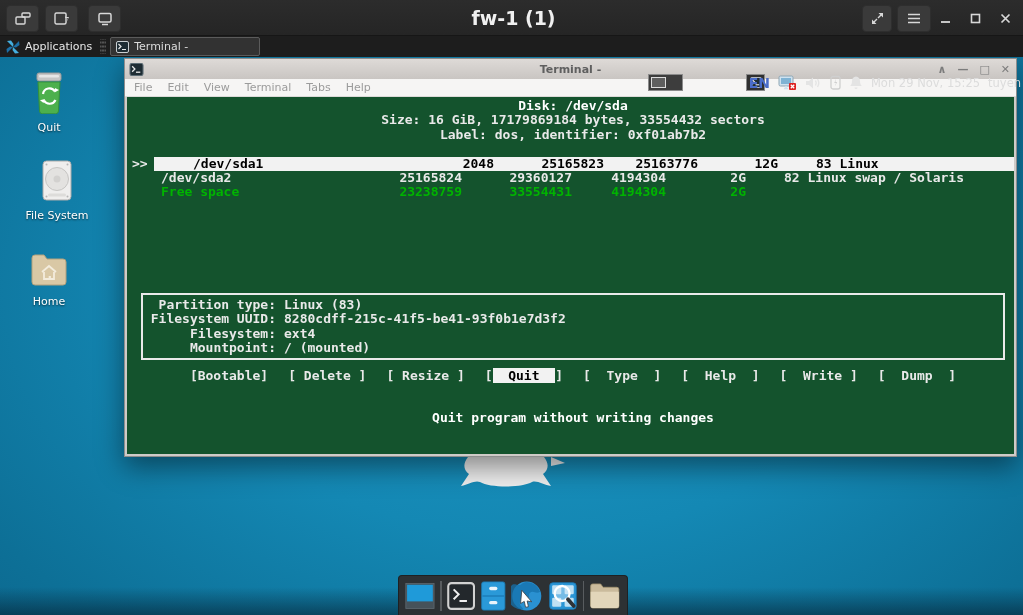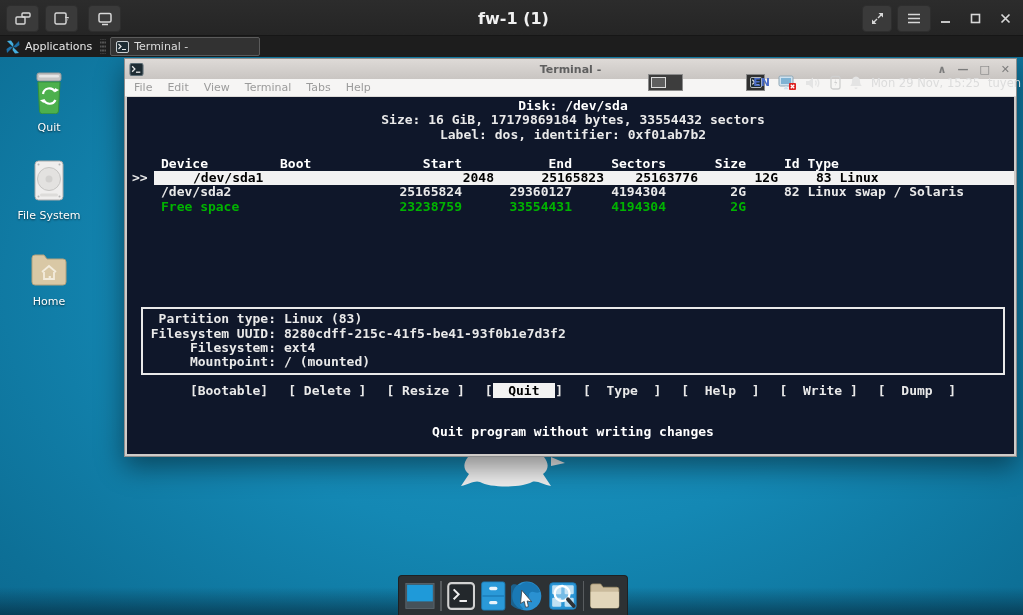--- a/index.html
+++ b/index.html
@@ -5,40 +5,40 @@
   * { margin:0; padding:0; box-sizing:border-box; }
   html,body { width:1023px; height:615px; overflow:hidden; }
   body { position:relative; font-family:"DejaVu Sans", sans-serif; background:#0d6f97; }
 
   
   .vm-titlebar { position:absolute; left:0; top:0; width:1023px; height:36px;
     background:linear-gradient(#2c2c2c,#252525); border-bottom:1px solid #161616; z-index:40; }
   .vm-btn { position:absolute; top:5px; height:27px; background:#3a3a3a; border:1px solid #2e2e2e;
     border-radius:4px; display:flex; align-items:center; justify-content:center; cursor:default; }
   .vm-title { position:absolute; left:4px; right:0; top:0; height:36px; display:flex;
-    align-items:center; justify-content:center; color:#f0f0f0; font-weight:bold; font-size:16px; }
+    align-items:center; justify-content:center; color:#f0f0f0; font-weight:bold; font-size:19px; }
   .vm-ctl { position:absolute; top:8px; width:26px; height:20px; display:flex; align-items:center; justify-content:center; }
 
   
   .panel { position:absolute; left:0; top:36px; width:1023px; height:21px; background:#1d1d1d;
     display:flex; align-items:center; z-index:39; }
   .apps-btn { display:flex; align-items:center; gap:5px; padding:0 6px; height:21px; color:#e8e8e8; font-size:11px; }
   .panel-handle { width:6px; height:15px; margin:0 2px;
     background-image:radial-gradient(circle, #6a6a6a 1px, transparent 1.2px);
     background-size:3px 4px; background-position:center; }
   .task-btn { display:flex; align-items:center; gap:5px; width:150px; height:19px; margin-left:2px;
     background:#323232; border:1px solid #5b5b5b; border-radius:2px; padding:0 5px;
     color:#dcdcdc; font-size:11px; white-space:nowrap; overflow:hidden; }
   .pager { position:absolute; left:648px; top:38px; width:35px; height:17px; background:#3d3d3d;
     border:1px solid #8b8b8b; }
   .pager-win { position:absolute; left:2px; top:2px; width:15px; height:11px; background:#5f5f5f; border:1px solid #dcdcdc; }
   .tray-term { position:absolute; left:746px; top:38px; width:19px; height:17px; background:#303030;
     border:1px solid #8b8b8b; display:flex; align-items:center; justify-content:center; }
   .tray { position:absolute; right:0; top:36px; height:21px; display:flex; align-items:center; gap:8px; padding-right:2px; }
-  .kb-layout { color:#4a6cc8; font-weight:bold; font-size:11px; }
+  .kb-layout { color:#4a6cc8; font-weight:bold; font-size:14px; }
   .clock { color:#dcdcdc; font-size:11.5px; white-space:nowrap; }
   .user { color:#dcdcdc; font-size:11.5px; white-space:nowrap; }
 
   
   .desktop { position:absolute; left:0; top:57px; width:1023px; height:558px;
     background:
       linear-gradient(to bottom, rgba(0,0,0,0) 95%, rgba(4,26,40,.55) 100%),
       radial-gradient(ellipse 950px 640px at 52% 42%, #1e97c4 0%, #1488b4 38%, #0d7097 68%, #0a5a80 100%); }
   .dicon { position:absolute; width:78px; text-align:center; cursor:default; }
   .dicon .dlabel { margin-top:3px; color:#ffffff; font-size:11px; text-shadow:0 1px 2px rgba(0,0,0,.65); }
@@ -55,21 +55,21 @@
     background:#cfcbc8; border:1px solid #8d8d8d; box-shadow:0 10px 26px rgba(0,0,0,.45); z-index:30; }
   .t-titlebar { position:relative; height:20px; background:linear-gradient(#dedad7,#c9c5c2);
     display:flex; align-items:center; }
   .t-title { position:absolute; left:0; right:0; text-align:center; color:#5f5f5f; font-weight:bold; font-size:11px; }
   .t-appicon { margin-left:4px; z-index:2; }
   .t-ctls { position:absolute; right:6px; top:0; height:20px; display:flex; align-items:center; gap:11px;
     color:#7c7c7c; font-size:11px; font-weight:bold; }
   .t-ctls span { cursor:default; line-height:1; }
   .t-menubar { height:18px; background:#f6f5f4; border-bottom:1px solid #dcdad8; display:flex;
     align-items:center; gap:15px; padding-left:9px; font-size:11px; color:#9b9b9b; }
-  .t-content { position:absolute; left:2px; right:2px; top:38px; bottom:2px; background:#0f172a;
+  .t-content { position:absolute; left:2px; right:2px; top:38px; bottom:2px; background:#14532d;
     font-family:"DejaVu Sans Mono", monospace; font-weight:bold; font-size:13px; line-height:14.4px;
     color:#e9e9e9; overflow:hidden; padding:2px 0 0 5px; }
   .tc-center { text-align:center; white-space:pre; }
   .spacer14 { height:14.4px; } .spacer94 { height:93px; } .spacer9 { height:9px; } .spacer28 { height:27px; }
   .prow { display:flex; white-space:pre; }
   .pmark { width:22px; }
   .pgrid { flex:1; display:grid; grid-template-columns:112px 56px 140px 110px 94px 80px 1fr; }
   .pgrid .dev { padding-left:7px; } .pgrid .boot { padding-left:14px; }
   .pgrid .num { text-align:right; } .pgrid .idt { padding-left:38px; }
   .prow.hdr { color:#ffffff; }
@@ -205,21 +205,21 @@
       <g stroke="#ffffff" stroke-width="2.2" fill="none">
         <path d="M13 22 a6.5 6.5 0 0 1 12 -2.5"></path>
         <path d="M25.5 28 a6.5 6.5 0 0 1 -11.5 0.5"></path>
       </g>
       <path d="M25 16 l4 2 l-4.5 2.5 Z" fill="#fff"></path>
       <path d="M13.5 31 l-3.5 -2.8 l5 -1.2 Z" fill="#fff"></path>
     </svg>
     <div class="dlabel">Quit</div>
   </div>
 
-  <div class="dicon" style="left:10px; top:103px;">
+  <div class="dicon" style="left:18px; top:103px;">
     <svg width="36" height="42" viewBox="0 0 36 42">
       <rect x="4" y="1" width="28" height="39" rx="3.5" fill="#efeeed" stroke="#ababab"></rect>
       <circle cx="18" cy="19" r="11.5" fill="#e3e2e0" stroke="#c6c5c3"></circle>
       <circle cx="18" cy="19" r="3.5" fill="#d2d1cf"></circle>
       <circle cx="7.5" cy="4.5" r="1" fill="#b5b5b5"></circle>
         <circle cx="28.5" cy="4.5" r="1" fill="#b5b5b5"></circle>
       <circle cx="7.5" cy="36.5" r="1" fill="#b5b5b5"></circle>
         <circle cx="28.5" cy="36.5" r="1" fill="#b5b5b5"></circle>
       <rect x="9" y="33.5" width="18" height="3" rx="1.5" fill="#dddcda"></rect>
     </svg>
@@ -302,32 +302,20 @@
     <span>Tabs</span>
     <span>Help</span>
   </div>
 
   <div class="t-content">
     <div class="tc-center" style="color:#fff;">Disk: /dev/sda</div>
     <div class="tc-center">Size: 16 GiB, 17179869184 bytes, 33554432 sectors</div>
     <div class="tc-center">Label: dos, identifier: 0xf01ab7b2</div>
     <div class="spacer14"></div>
 
-    <div class="prow hdr">
-      <span class="pmark"></span>
-      <span class="pgrid">
-        <span class="dev">Device</span>
-        <span class="boot">Boot</span>
-        <span class="num">Start</span>
-        <span class="num">End</span>
-        <span class="num">Sectors</span>
-        <span class="num">Size</span>
-        <span class="idt">Id Type</span>
-      </span>
-    </div>
 
     <div class="prow sel">
       <span class="pmark">&gt;&gt;</span>
       <span class="pgrid">
         <span class="dev">/dev/sda1</span>
         <span class="boot"></span>
         <span class="num">2048</span>
         <span class="num">25165823</span>
         <span class="num">25163776</span>
         <span class="num">12G</span>

